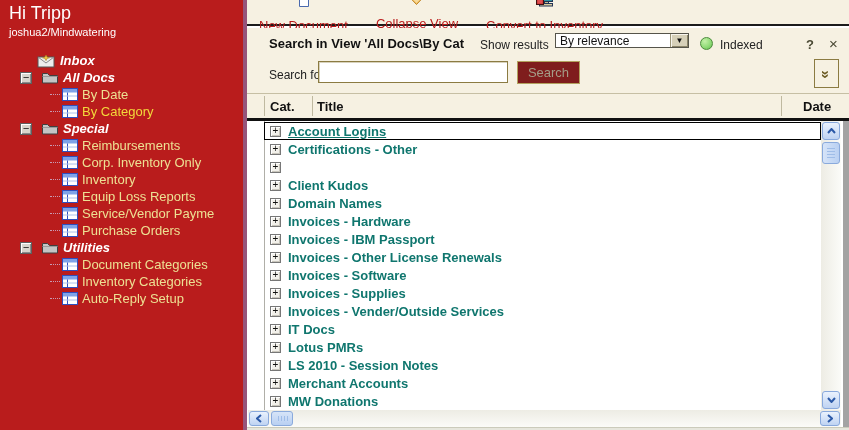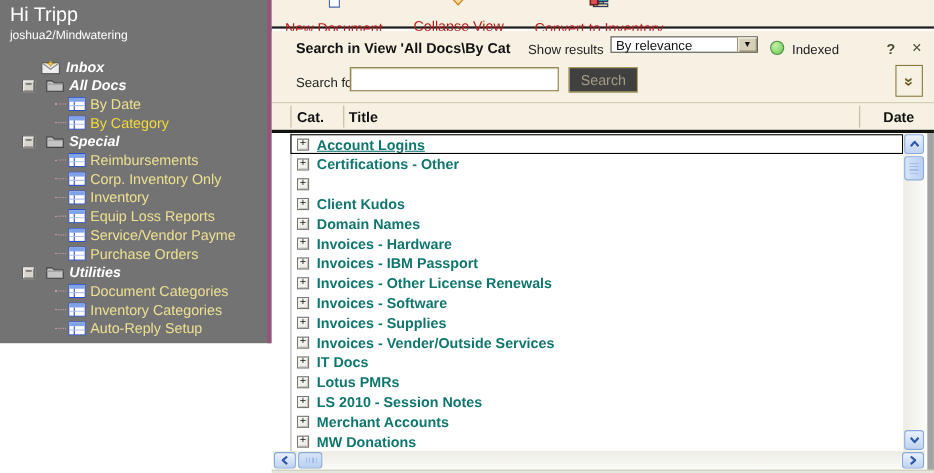--- a/index.html
+++ b/index.html
@@ -1,20 +1,20 @@
 <!DOCTYPE html>
 <html><head>
 <meta charset="utf-8">
 <style>
   html,body{margin:0;padding:0;}
   .app{position:relative;width:849px;height:430px;overflow:hidden;background:#fff;
        font-family:"Liberation Sans","DejaVu Sans",sans-serif;-webkit-font-smoothing:antialiased;}
 
   
-  .sidebar{position:absolute;left:0;top:0;width:243px;height:312px;background:#737373;
+  .sidebar{position:absolute;left:0;top:0;width:243px;height:430px;background:#b91c1c;
            border-right:4px solid #96547A;overflow:hidden;}
   .greeting{position:absolute;left:9px;top:3px;color:#fff;font-size:18px;}
   .username{position:absolute;left:9px;top:26px;color:#fff;font-size:11px;}
   .tree{position:absolute;left:0;top:52px;width:100%;}
   .tree-item{position:relative;height:17px;display:flex;align-items:center;white-space:nowrap;cursor:default;}
   .tree-item .lbl{font-size:13px;}
   .tree-item.inbox,.tree-item.folder{color:#fff;font-weight:bold;font-style:italic;}
   .tree-item.inbox{padding-left:37px;}
   .tree-item.view{color:#EDE093;padding-left:62px;}
   .tree-item.view.selected{color:#F2D93B;}
@@ -47,21 +47,21 @@
                background:radial-gradient(circle at 35% 30%,#C4F0A8,#8CD974 60%,#5FB648);
                border:1px solid #4C8C3C;box-sizing:border-box;}
   .indexed-lbl{position:absolute;left:473px;top:10px;font-size:12px;color:#222;}
   .sp-help{position:absolute;left:559px;top:9px;font-size:13px;font-weight:bold;color:#4A4934;cursor:default;}
   .sp-close{position:absolute;left:582px;top:7px;font-size:15px;color:#4A4934;cursor:default;}
   .sp-searchfor{position:absolute;left:22px;top:40px;font-size:12px;color:#222;}
   .sp-input{position:absolute;left:71px;top:33px;width:190px;height:22px;box-sizing:border-box;
             border:1px solid #8B7B42;background:#fff;font-size:12px;padding:0 4px;outline:none;
             box-shadow:inset 1px 1px 0 #D8D2BC;}
   .sp-search-btn{position:absolute;left:270px;top:33px;width:63px;height:23px;box-sizing:border-box;
-            background:#404040;border:1px solid #B2A25E;color:#A49C87;font-size:13px;
+            background:#7f1d1d;border:1px solid #B2A25E;color:#A49C87;font-size:13px;
             font-family:inherit;}
   .sp-more-btn{position:absolute;left:567px;top:31px;width:25px;height:29px;box-sizing:border-box;
             background:#F6F1E2;border:1px solid #8B7B42;color:#6B5B23;
             display:flex;align-items:center;justify-content:center;}
   .sp-more-btn .gl{display:inline-block;transform:rotate(90deg);font-size:15px;font-weight:bold;letter-spacing:-2px;}
 
   
   .col-header{position:absolute;left:247px;top:94px;width:602px;height:27px;background:#F6F1E2;
               border-bottom:3px solid #111;box-sizing:border-box;}
   .col-header .hl{position:absolute;top:5px;font-size:13px;font-weight:bold;color:#111;}

